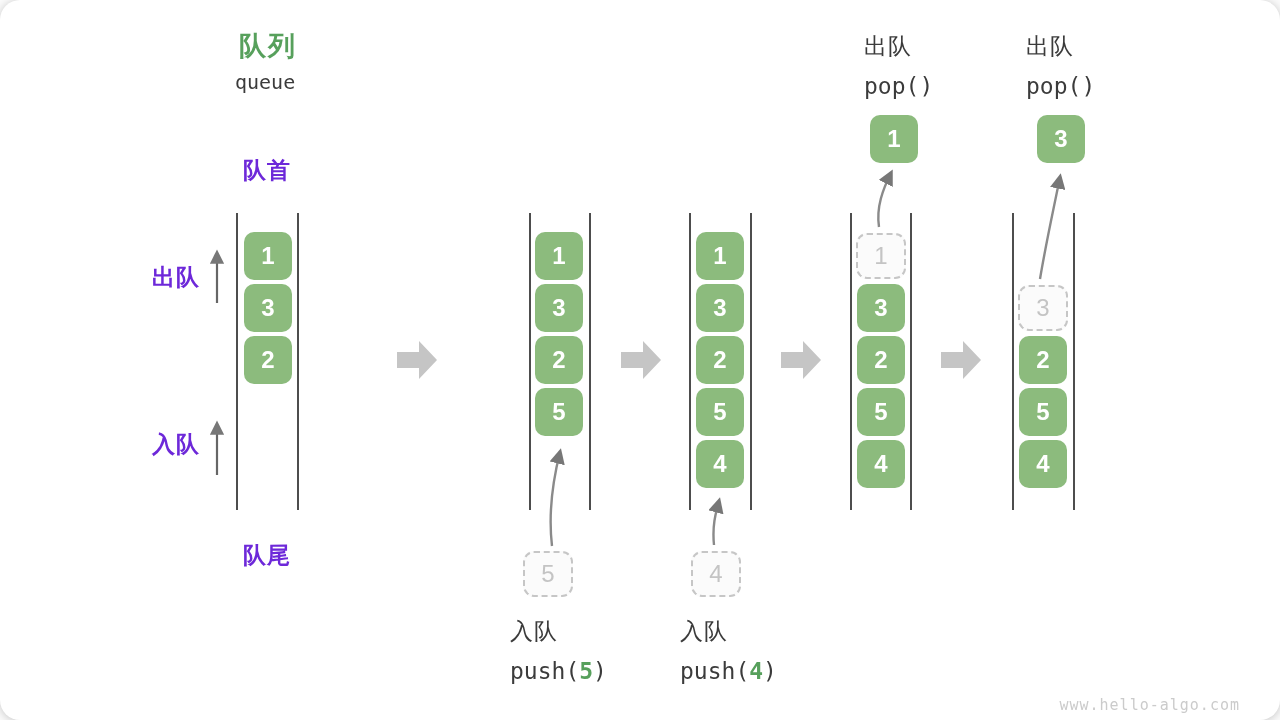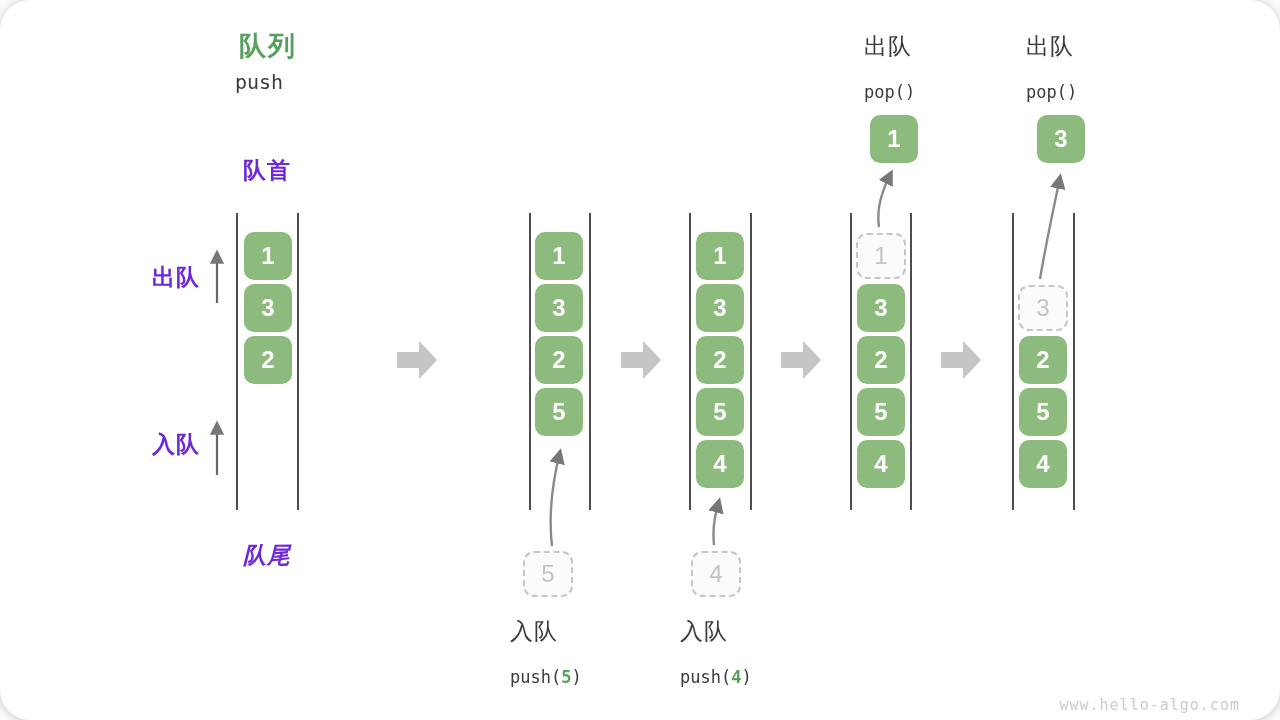--- a/index.html
+++ b/index.html
@@ -9,21 +9,21 @@
     height: 720px;
     background: #fbfbfb;
     font-family: "Liberation Sans", sans-serif;
   }
   .canvas {
     position: absolute;
     left: 0; top: 0;
     width: 1280px;
     height: 720px;
     background: #ffffff;
-    border-radius: 30px;
+    border-radius: 20px;
     box-shadow: 0 1px 10px rgba(0,0,0,0.22);
     overflow: hidden;
   }
   .overlay {
     position: absolute;
     left: 0; top: 0;
     pointer-events: none;
   }
   .title-zh {
     position: absolute;
@@ -77,23 +77,23 @@
   }
   .op-label {
     position: absolute;
     color: #3b3b3b;
   }
   .op-zh {
     font-size: 23px;
     letter-spacing: 1px;
   }
   .op-code {
-    margin-top: 20px;
+    margin-top: 11px;
     font-family: "DejaVu Sans Mono", monospace;
-    font-size: 17px;
+    font-size: 23px;
     white-space: nowrap;
   }
   .green-digit {
     color: #57A05C;
     font-weight: bold;
   }
   .watermark {
     position: absolute;
     right: 40px; top: 696px;
     font-family: "DejaVu Sans Mono", monospace;
@@ -124,26 +124,26 @@
     <polygon fill="#c5c5c5" points="781,352 803,352 803,341 821,360 803,379 803,368 781,368"></polygon>
     <polygon fill="#c5c5c5" points="941,352 963,352 963,341 981,360 963,379 963,368 941,368"></polygon>
 
     <path d="M552 546 C548 512 553 480 560 452" stroke="#8a8a8a" stroke-width="2.4" fill="none" marker-end="url(#ah)"></path>
     <path d="M714 545 C712 525 716 512 719 501" stroke="#8a8a8a" stroke-width="2.4" fill="none" marker-end="url(#ah)"></path>
     <path d="M879 227 C876 207 883 189 891 173" stroke="#8a8a8a" stroke-width="2.4" fill="none" marker-end="url(#ah)"></path>
     <path d="M1040 279 C1046 243 1053 212 1060 177" stroke="#8a8a8a" stroke-width="2.4" fill="none" marker-end="url(#ah)"></path>
   </svg>
 
   <div class="title-zh">队列</div>
-  <div class="title-en">push</div>
+  <div class="title-en">queue</div>
 
   <div class="zh-bold" style="left:243px; top:155px;">队首</div>
   <div class="zh-bold" style="left:152px; top:262px;">出队</div>
   <div class="zh-bold" style="left:152px; top:429px;">入队</div>
-  <div class="zh-bold" style="left:243px; top:540px;font-style:italic;">队尾</div>
+  <div class="zh-bold" style="left:243px; top:540px;">队尾</div>
 
   <div>
     <div class="box" style="left:244px; top:232px;">1</div>
     <div class="box" style="left:244px; top:284px;">3</div>
     <div class="box" style="left:244px; top:336px;">2</div>
   </div>
 
   <div>
     <div class="box" style="left:535px; top:232px;">1</div>
     <div class="box" style="left:535px; top:284px;">3</div>

